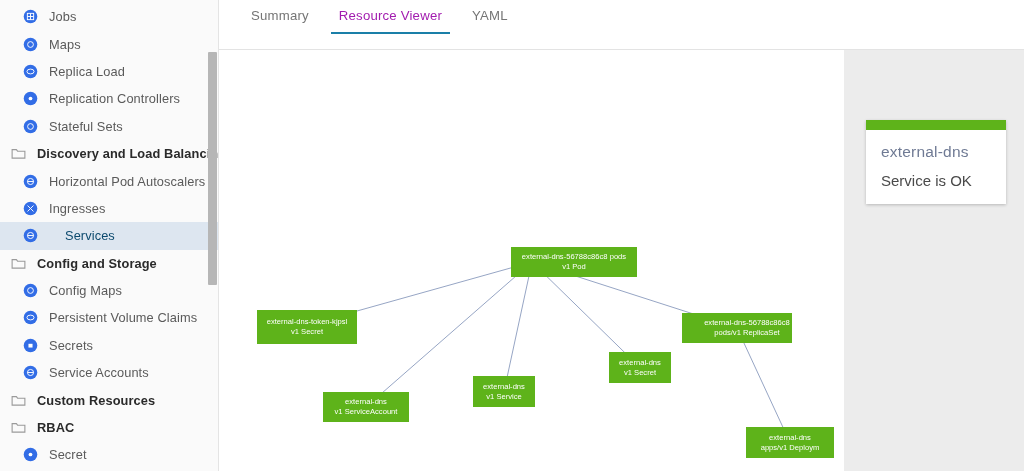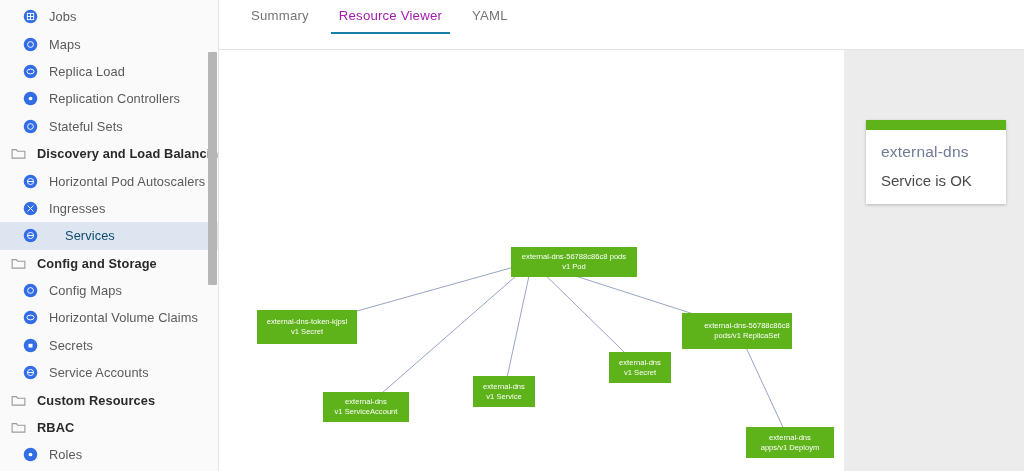--- a/index.html
+++ b/index.html
@@ -218,21 +218,21 @@
           </svg>
           <span class="nav-label">Config Maps</span>
         </div>
         <div class="nav-row leaf">
           <svg viewBox="0 0 20 20" class="nav-ico">
             <circle cx="10" cy="10" r="8" fill="#326de6"></circle>
             <g fill="#fff" stroke="#fff" stroke-width="1.1">
               <ellipse cx="10" cy="10" rx="4.2" ry="2.8" fill="none"></ellipse>
             </g>
           </svg>
-          <span class="nav-label">Horizontal Volume Claims</span>
+          <span class="nav-label">Persistent Volume Claims</span>
         </div>
         <div class="nav-row leaf">
           <svg viewBox="0 0 20 20" class="nav-ico">
             <circle cx="10" cy="10" r="8" fill="#326de6"></circle>
             <g fill="#fff" stroke="#fff" stroke-width="1.1">
               <rect x="7.6" y="8" width="4.8" height="4.4" fill="#fff" stroke="none"></rect>
             </g>
           </svg>
           <span class="nav-label">Secrets</span>
         </div>
@@ -258,21 +258,21 @@
           </svg>
           <span class="nav-label">RBAC</span>
         </div>
         <div class="nav-row leaf">
           <svg viewBox="0 0 20 20" class="nav-ico">
             <circle cx="10" cy="10" r="8" fill="#326de6"></circle>
             <g fill="#fff" stroke="#fff" stroke-width="1.1">
               <circle cx="10" cy="10" r="2.2" fill="#fff" stroke="none"></circle>
             </g>
           </svg>
-          <span class="nav-label">Roles</span>
+          <span class="nav-label">Secret</span>
         </div>
       </div>
 
     <div class="sb-track">
       <div class="sb-thumb"></div>
     </div>
   </nav>
 
   <section class="content">
 
@@ -295,21 +295,21 @@
           </svg>
         <div id="node-layer">
             <div class="node" style="left: 248px; top: 197px; width: 126px; height: 30px; margin-left: 44px;">
               <div>external-dns-56788c86c8 pods</div>
               <div class="l2">v1 Pod</div>
             </div>
             <div class="node" style="left: 38px; top: 260px; width: 100px; height: 34px;">
               <div>external-dns-token-kjpsl</div>
               <div class="l2">v1 Secret</div>
             </div>
-            <div class="node" style="left: 463px; top: 263px; width: 110px; height: 36px; padding-left: 20px;">
+            <div class="node" style="left: 463px; top: 263px; width: 110px; height: 30px; padding-left: 20px;">
               <div>external-dns-56788c86c8</div>
               <div class="l2">pods/v1 ReplicaSet</div>
             </div>
             <div class="node" style="left: 104px; top: 342px; width: 86px; height: 30px;">
               <div>external-dns</div>
               <div class="l2">v1 ServiceAccount</div>
             </div>
             <div class="node" style="left: 254px; top: 326px; width: 62px; height: 31px;">
               <div>external-dns</div>
               <div class="l2">v1 Service</div>

